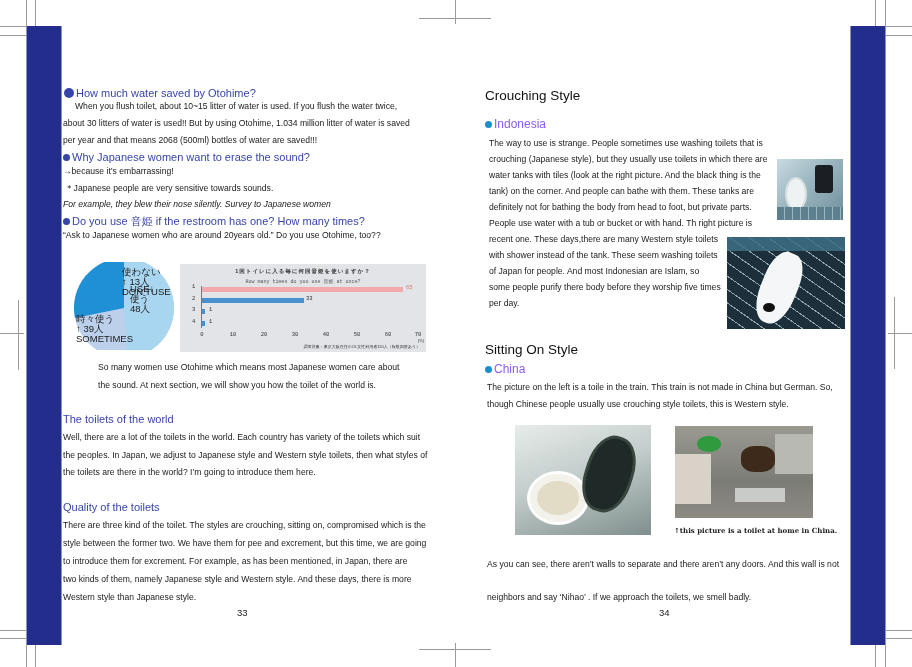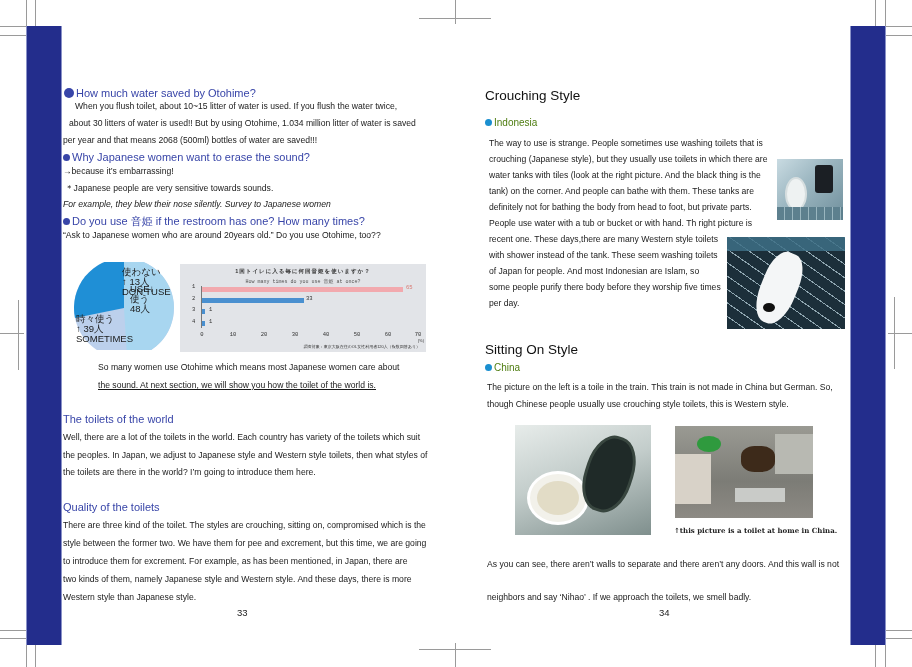--- a/index.html
+++ b/index.html
@@ -8,21 +8,21 @@
 
     .crop { position: absolute; background: #9a9a9a; }
     .bar { position: absolute; background: #232d8c; border-left: 1px solid #8a92c8; border-right: 1px solid #8a92c8; }
 
     .page { position: absolute; top: 0; height: 667px; }
     .page-left { left: 0; width: 456px; }
     .page-right { left: 456px; width: 456px; }
 
     .t { position: absolute; font-size: 8.6px; line-height: 17.5px; white-space: nowrap; color: #1a1a1a; }
     .h-blue { position: absolute; font-size: 11px; color: #3845a8; white-space: nowrap; }
-    .h-blue2 { position: absolute; font-size: 10px; color: #4d7c0f; white-space: nowrap; }
+    .h-blue2 { position: absolute; font-size: 12px; color: #8b5cf6; white-space: nowrap; }
     .h-black { position: absolute; font-size: 13.5px; color: #111; white-space: nowrap; }
     .dot { display: inline-block; width: 7px; height: 7px; border-radius: 50%; background: #3845a8; margin-right: 2px; vertical-align: 0; }
     .dot.big { width: 10px; height: 10px; vertical-align: -1px; }
     .dot.cyan { background: #1a8fd0; width: 7px; height: 7px; }
     .pnum { position: absolute; font-size: 9.5px; color: #222; }
 
     
     .pie { position: absolute; left: 66px; top: 262px; width: 110px; height: 88px; }
     .pie svg { position: absolute; left: 0; top: 0; }
     .pie .lbl { position: absolute; font-size: 9.5px; line-height: 10px; color: #1a1a1a; white-space: nowrap; }
@@ -69,21 +69,21 @@
 <div class="crop" style="left:0;top:333px;width:24px;height:1px;"></div>
 <div class="crop" style="left:894px;top:297px;width:1px;height:72px;"></div>
 <div class="crop" style="left:888px;top:333px;width:24px;height:1px;"></div>
 
 <div class="bar" style="left:26px;top:26px;width:36px;height:619px;"></div>
 <div class="bar" style="left:850px;top:26px;width:36px;height:619px;"></div>
 
 <div class="page page-left">
   <div class="h-blue" style="left:64px;top:87px;"><span class="dot big"></span><span>How much water saved by Otohime?</span></div>
   <div class="t" style="left:75px;top:98px;">When you flush toilet, about 10~15 litter of water is used.  If you flush the water twice,</div>
-  <div class="t" style="left:63px;top:115px;padding-left:6px;">about 30 litters of water is used!! But by using Otohime, 1.034 million litter of water is saved</div>
+  <div class="t" style="left:63px;top:115px;">about 30 litters of water is used!! But by using Otohime, 1.034 million litter of water is saved</div>
   <div class="t" style="left:63px;top:132px;">per year and that means 2068 (500ml) bottles of water are saved!!!</div>
 
   <div class="h-blue" style="left:63px;top:151px;"><span class="dot"></span><span>Why Japanese women want to erase the sound?</span></div>
   <div class="t" style="left:63px;top:163px;">→because it’s embarrassing!</div>
   <div class="t" style="left:65px;top:180px;">＊Japanese people are very sensitive towards sounds.</div>
   <div class="t" style="left:63px;top:196px;font-style:italic;">For example, they blew their nose silently. Survey to Japanese women</div>
 
   <div class="h-blue" style="left:63px;top:214px;"><span class="dot"></span><span>Do you use 音姫 if the restroom has one? How many times?</span></div>
   <div class="t" style="left:63px;top:227px;">“Ask to Japanese women who are around 20years old.”    Do you use Otohime, too??</div>
 
@@ -143,21 +143,21 @@
     <div class="xtick" style="left:115px;">30</div>
     <div class="xtick" style="left:146px;">40</div>
     <div class="xtick" style="left:177px;">50</div>
     <div class="xtick" style="left:208px;">60</div>
     <div class="xtick" style="left:238px;">70</div>
     <div class="unit">(%)</div>
     <div class="note">調査対象：東京大阪在住のOL女性利用者120人（複数回答あり）</div>
   </div>
 
   <div class="t" style="left:98px;top:359px;">So many women use Otohime which means most Japanese women care about</div>
-  <div class="t" style="left:98px;top:377px;text-decoration:underline;">the sound. At next section, we will show you how the toilet of the world is.</div>
+  <div class="t" style="left:98px;top:377px;">the sound. At next section, we will show you how the toilet of the world is.</div>
 
   <div class="h-blue" style="left:63px;top:413px;">The toilets of the world</div>
   <div class="t" style="left:63px;top:429px;"> Well, there are a lot of the toilets in the world. Each country has variety of the toilets which suit</div>
   <div class="t" style="left:63px;top:447px;">the peoples. In Japan, we adjust to Japanese style and Western style toilets, then what styles of</div>
   <div class="t" style="left:63px;top:464px;">the toilets are there in the world? I’m going to introduce them here.</div>
 
   <div class="h-blue" style="left:63px;top:501px;">Quality of the toilets</div>
   <div class="t" style="left:63px;top:517px;">There are three kind of the toilet. The styles are crouching, sitting on, compromised which is the</div>
   <div class="t" style="left:63px;top:535px;">style between the former two. We have them for pee and excrement, but this time, we are going</div>
   <div class="t" style="left:63px;top:553px;">to introduce them for excrement. For example, as has been mentioned, in Japan, there are</div>

